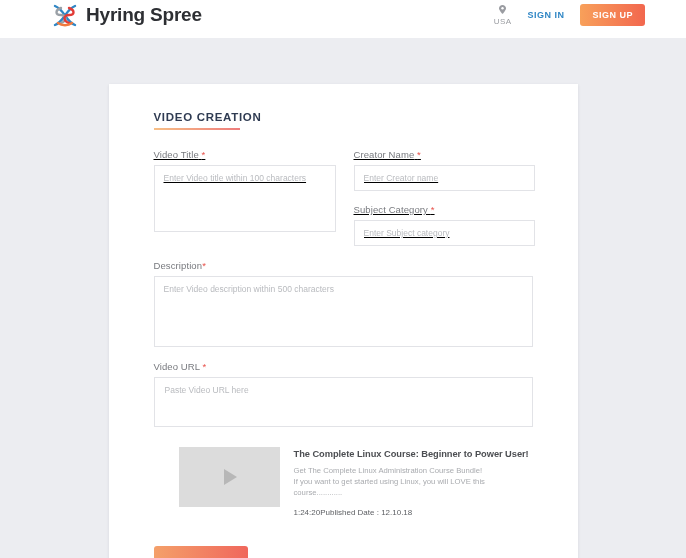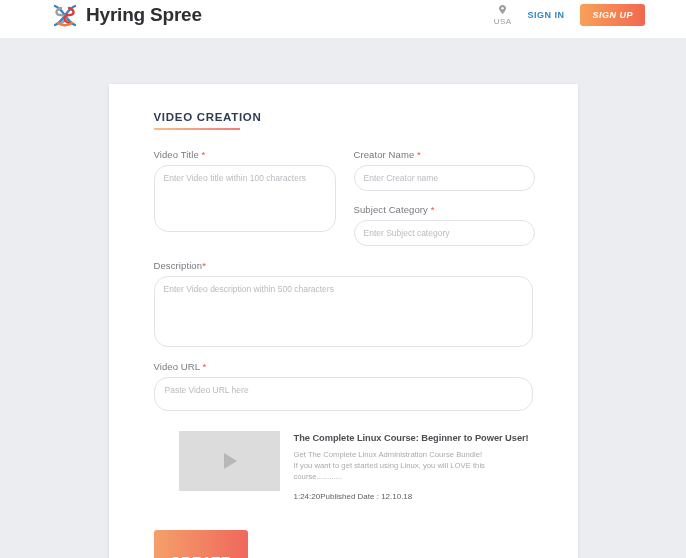--- a/index.html
+++ b/index.html
@@ -72,21 +72,20 @@
     background: linear-gradient(to right, #f8a05a, #f2674e);
     color: #ffffff;
     font-size: 9px;
     font-weight: bold;
     letter-spacing: 0.5px;
     border: none;
     border-radius: 3px;
     padding: 6px 12px;
     cursor: pointer;
     font-family: inherit;
-    font-style: italic;
   }
 
   
   .page {
     padding-top: 46px;
   }
   .card {
     width: 469px;
     margin: 0 auto;
     background: #ffffff;
@@ -107,51 +106,52 @@
     height: 2px;
     background: linear-gradient(to right, #f7bf86, #ee7c7c);
     margin: 5px 0 0 0;
   }
 
   
   .form-row {
     display: flex;
     gap: 18px;
     margin-top: 19px;
+    text-decoration: underline;
   }
   .col-left { width: 182px; flex: 0 0 182px; }
   .col-right { width: 181px; flex: 0 0 181px; }
 
   .field-label {
     font-size: 9.5px;
     color: #77797e;
     display: block;
     margin-bottom: 5px;
     letter-spacing: 0.1px;
   }
   .req { color: #e8524b; }
 
   .inp, .ta {
     width: 100%;
     box-sizing: border-box;
     border: 1px solid #e2e3e7;
     background: #ffffff;
-    border-radius: 14px;
+    border-radius: 0;
     font-family: inherit;
     font-size: 8.5px;
     color: #4a4c50;
     padding: 7px 9px;
     outline: none;
     resize: none;
     display: block;
   }
   .inp::placeholder, .ta::placeholder { color: #b9bbbf; }
   .ta-title { height: 67px; }
   .ta-desc  { height: 71px; }
-  .ta-url   { height: 34px; padding-left: 10px; }
+  .ta-url   { height: 50px; padding-left: 10px; }
   .field-gap { margin-top: 13px; }
   .block-gap { margin-top: 14px; }
 
   
   .video-preview {
     display: flex;
     gap: 14px;
     margin-top: 20px;
     padding-left: 25px;
   }

